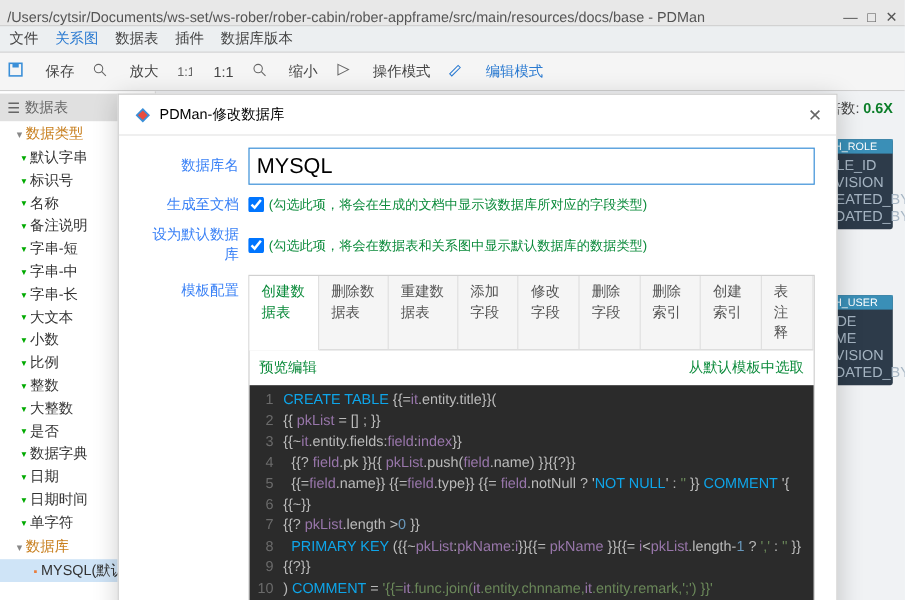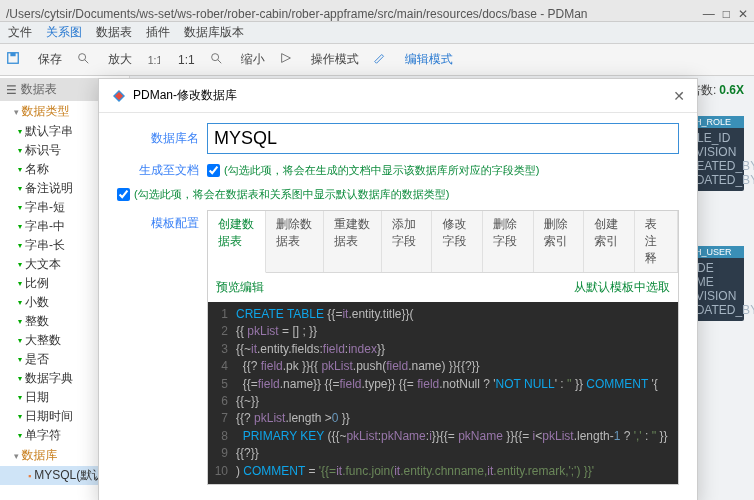--- a/index.html
+++ b/index.html
@@ -118,22 +118,22 @@
       </div>
     <div id="types">
         <div class="ti g">默认字串</div>
         <div class="ti g">标识号</div>
         <div class="ti g">名称</div>
         <div class="ti g">备注说明</div>
         <div class="ti g">字串-短</div>
         <div class="ti g">字串-中</div>
         <div class="ti g">字串-长</div>
         <div class="ti g">大文本</div>
+        <div class="ti g">小数</div>
         <div class="ti g">比例</div>
-        <div class="ti g">小数</div>
         <div class="ti g">整数</div>
         <div class="ti g">大整数</div>
         <div class="ti g">是否</div>
         <div class="ti g">数据字典</div>
         <div class="ti g">日期</div>
         <div class="ti g">日期时间</div>
         <div class="ti g">单字符</div>
       </div>
     <div class="tg">
         <span data-bind="tree.g2">数据库</span>
@@ -190,20 +190,21 @@
     <div class="frow">
       <div class="flab" data-bind="modal.fields.name.label">数据库名</div>
       <input class="inp" value="MYSQL" style="">
     </div>
     <div class="frow">
       <div class="flab" data-bind="modal.fields.doc.label">生成至文档</div>
       <input type="checkbox" checked="" style="">
       <span class="hint" data-bind="modal.fields.doc.hint">(勾选此项，将会在生成的文档中显示该数据库所对应的字段类型)</span>
     </div>
     <div class="frow">
+      <div class="flab" data-bind="modal.fields.def.label">设为默认数据库</div>
       <input type="checkbox" checked="" style="">
       <span class="hint" data-bind="modal.fields.def.hint">(勾选此项，将会在数据表和关系图中显示默认数据库的数据类型)</span>
     </div>
     <div class="frow" style="align-items:flex-start">
       <div class="flab" data-bind="modal.fields.tpl.label" style="padding-top:5px">模板配置</div>
       <div class="tpl">
         <div class="tabs" id="tabs">
             <div class="tab on">创建数据表</div>
             <div class="tab">删除数据表</div>
             <div class="tab">重建数据表</div>

